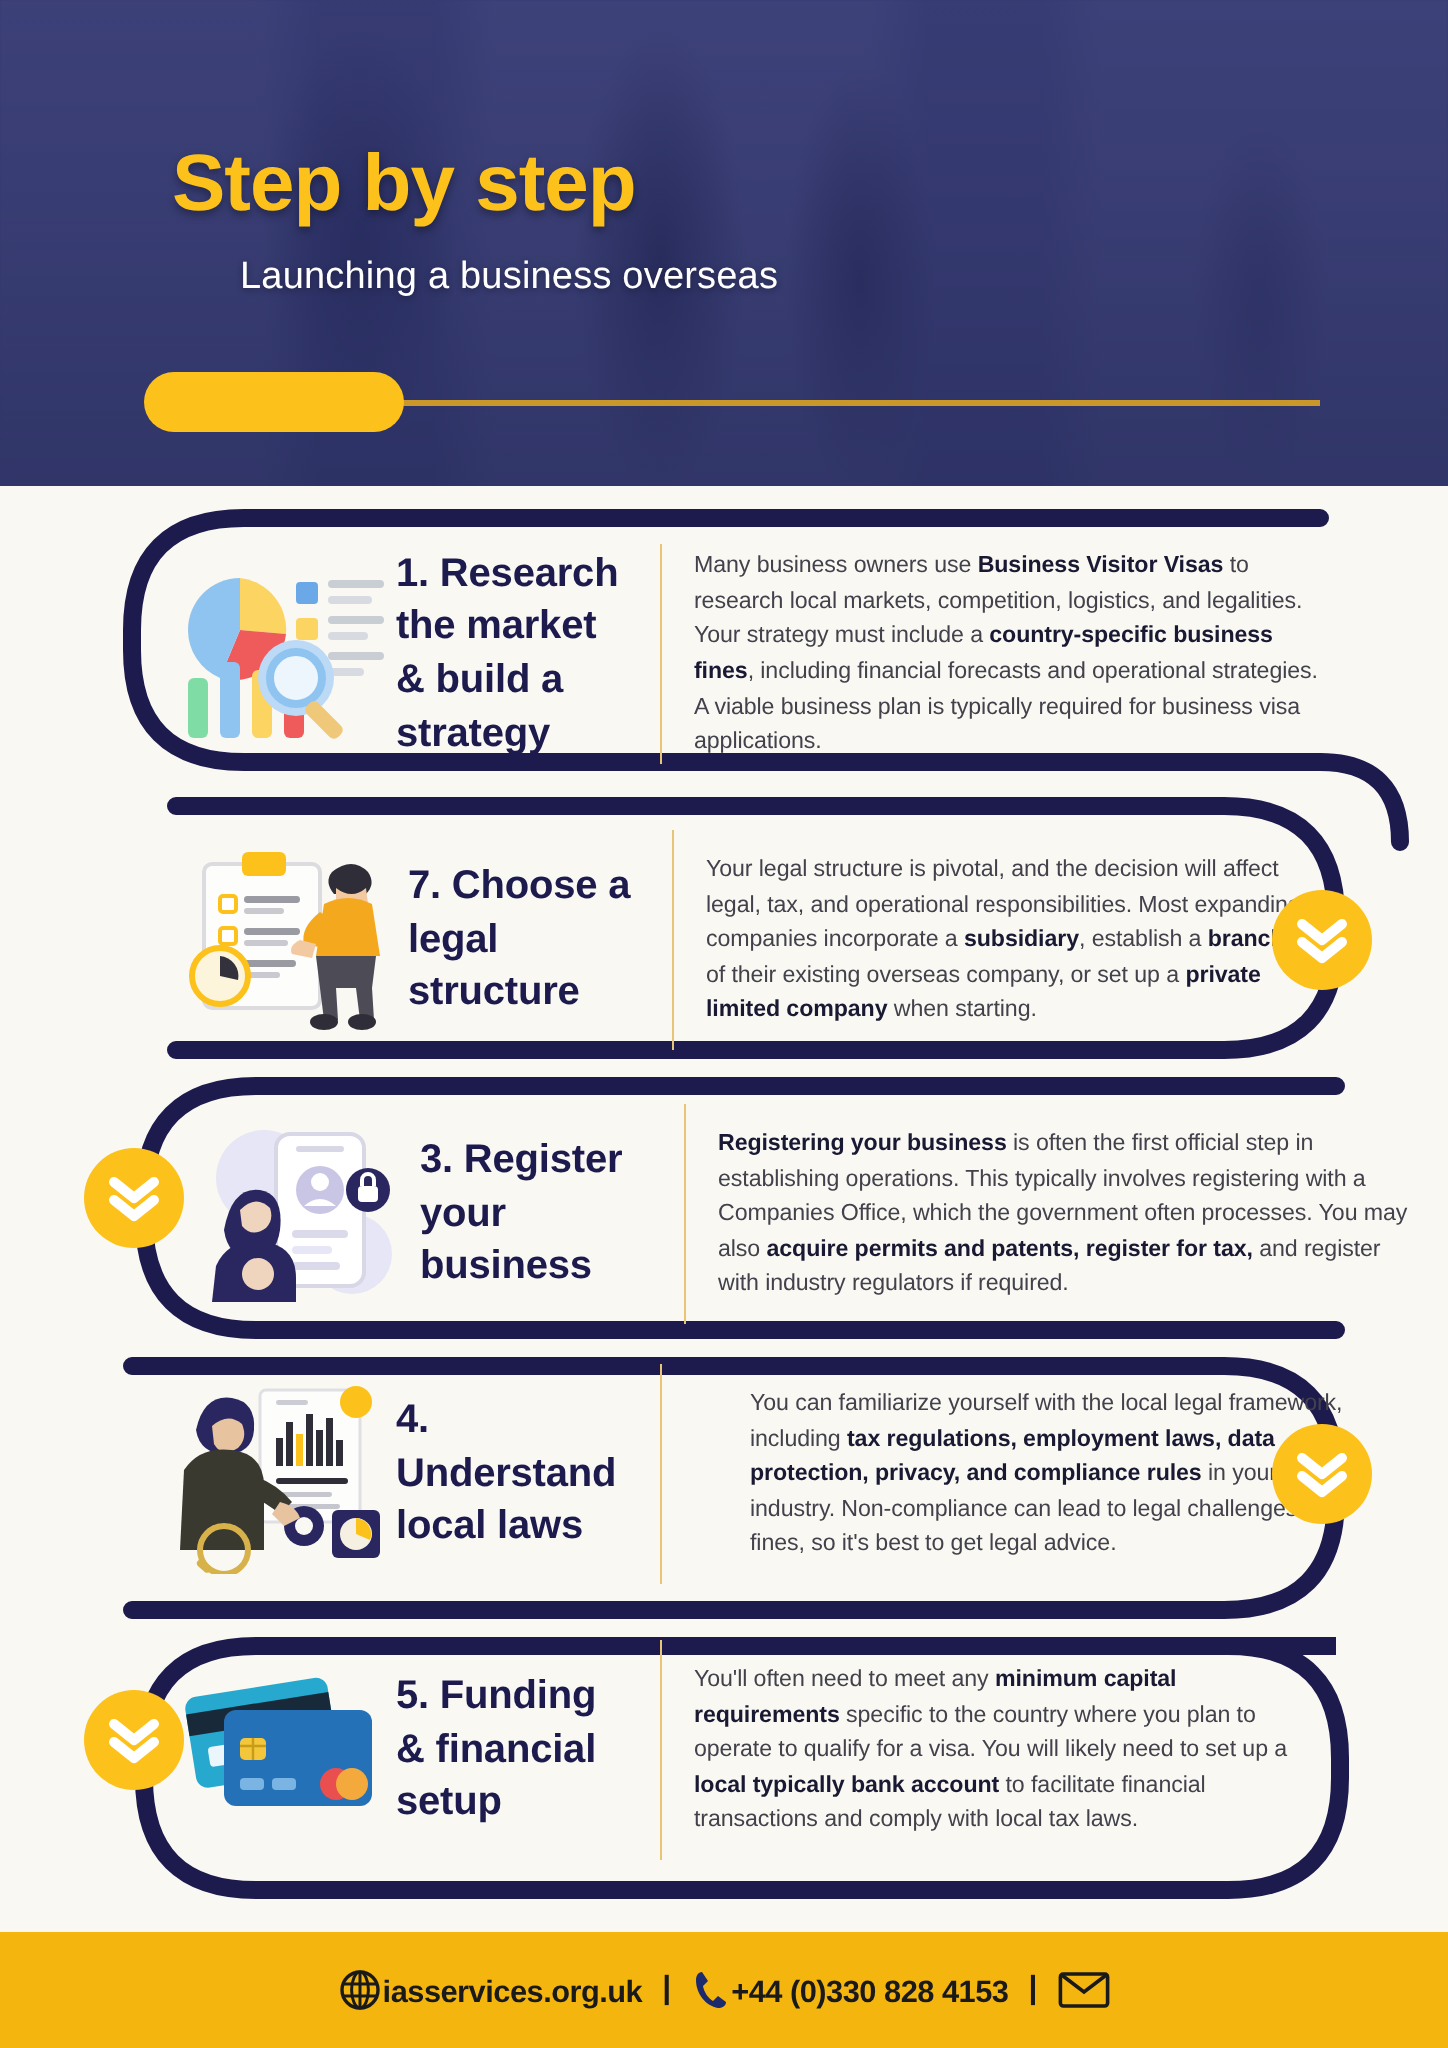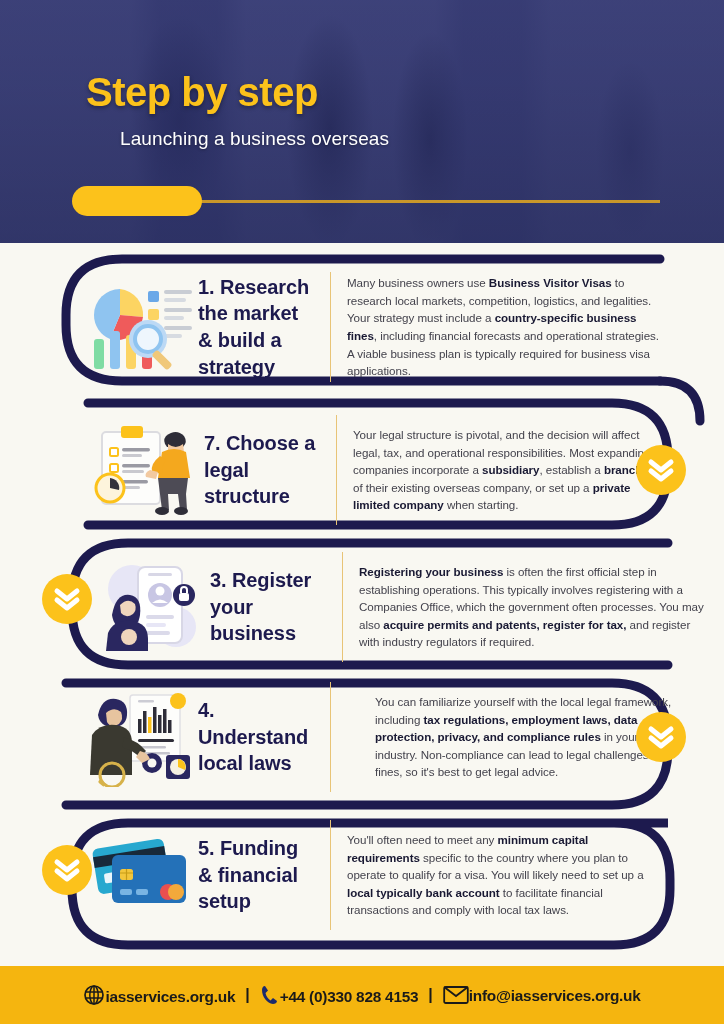--- a/index.html
+++ b/index.html
@@ -440,17 +440,16 @@
       </svg>
       <span class="footer-text">+44 (0)330 828 4153</span>
     </div>
     <span class="footer-sep">|</span>
 
     <div class="footer-item">
       <svg class="footer-icon" width="26" height="20" viewBox="0 0 26 20">
         <rect x="1.2" y="2" width="23.6" height="16" rx="1.5" fill="none" stroke="#1a1a1a" stroke-width="1.8"></rect>
         <path d="M1.2 2 L13 11 L24.8 2" fill="none" stroke="#1a1a1a" stroke-width="1.8"></path>
       </svg>
-      <span class="footer-text">info@iasservices.org.uk</span>
     </div>
   </div>
 
 </div>
 
 </body></html>

